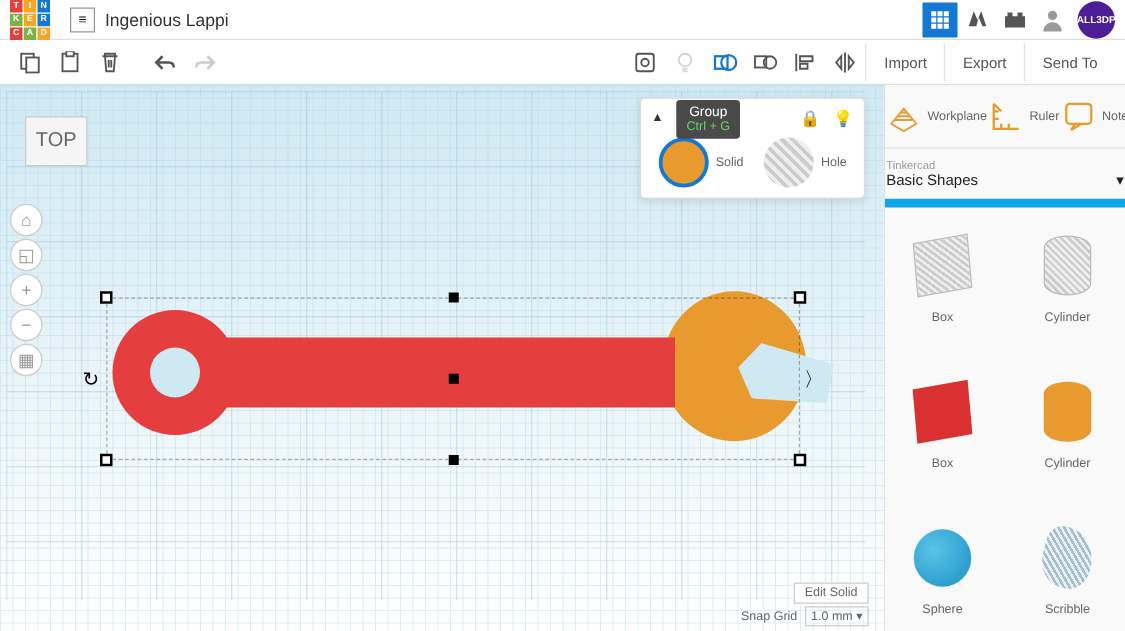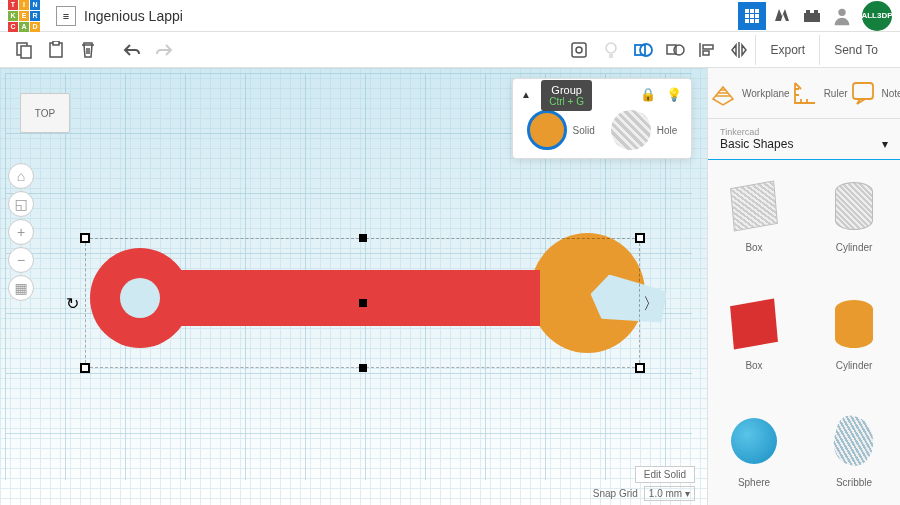--- a/index.html
+++ b/index.html
@@ -6,34 +6,34 @@
 body { width: 900px; height: 505px; overflow: hidden; background: #fff; position: relative; }
 
 .topbar { height: 32px; display: flex; align-items: center; padding: 0 8px; border-bottom: 1px solid #e0e0e0; }
 .logo { display: grid; grid-template-columns: repeat(3,10px); gap: 1px; margin-right: 8px; }
 .logo div { width: 10px; height: 10px; font-size: 7px; color: #fff; display: flex; align-items: center; justify-content: center; font-weight: bold; }
 .docs-icon { width: 20px; height: 20px; border: 1px solid #999; margin: 0 8px; display: flex; align-items: center; justify-content: center; font-size: 11px; }
 .project-name { font-size: 14px; font-weight: 500; color: #333; }
 .topbar-right { margin-left: auto; display: flex; align-items: center; }
 .top-icon { width: 28px; height: 28px; display: flex; align-items: center; justify-content: center; margin-left: 2px; }
 .top-icon.blue-bg { background: #1477d1; color: #fff; }
-.a3dp-badge { background: #15803d; color: #fff; border-radius: 50%; width: 30px; height: 30px; display: flex; align-items: center; justify-content: center; font-size: 8px; font-weight: bold; margin-left: 6px; }
+.a3dp-badge { background: #4c1d95; color: #fff; border-radius: 50%; width: 30px; height: 30px; display: flex; align-items: center; justify-content: center; font-size: 8px; font-weight: bold; margin-left: 6px; }
 .user-icon svg { width: 22px; height: 22px; fill: #999; }
 
 .toolbar { height: 36px; display: flex; align-items: center; padding: 0 8px; border-bottom: 1px solid #e0e0e0; background: #fff; }
 .tool-btn { width: 32px; height: 30px; display: flex; align-items: center; justify-content: center; cursor: pointer; color: #555; }
 .tool-btn.active { color: #1477d1; }
 .toolbar-spacer { flex: 1; }
 .action-btn { padding: 0 14px; height: 30px; display: flex; align-items: center; font-size: 12px; color: #555; border-left: 1px solid #e0e0e0; cursor: pointer; }
 
 .main { display: flex; height: 437px; }
 .canvas-area { flex: 1; position: relative; background: linear-gradient(#cfe9f2, #fff); }
 .grid-bg { position: absolute; inset: 0; background-image: linear-gradient(#b3d4e0 1px, transparent 1px), linear-gradient(90deg, #b3d4e0 1px, transparent 1px); background-size: 10px 10px; opacity: 0.4; }
 .workplane-grid { position: absolute; left: 5px; top: 5px; right: 15px; bottom: 25px; background-image: linear-gradient(#90c0d0 1px, transparent 1px), linear-gradient(90deg, #90c0d0 1px, transparent 1px); background-size: 60px 60px; opacity: 0.5; }
-.view-cube { position: absolute; top: 25px; left: 20px; width: 50px; height: 40px; background: #f5f5f5; border: 1px solid #ccc; display: flex; align-items: center; justify-content: center; font-size: 10px; color: #666; border-radius: 2px; }
+.view-cube { position: absolute; top: 25px; left: 20px; width: 50px; height: 40px; background: #f5f5f5; border: 1px solid #ccc; display: flex; align-items: center; justify-content: center; font-size: 16px; color: #666; border-radius: 2px; }
 .view-controls { position: absolute; top: 95px; left: 8px; display: flex; flex-direction: column; gap: 2px; }
 .view-ctrl { width: 26px; height: 26px; border: 1px solid #ccc; border-radius: 50%; background: #fff; display: flex; align-items: center; justify-content: center; font-size: 14px; color: #999; cursor: pointer; }
 
 .wrench { position: absolute; left: 90px; top: 175px; }
 .wrench-ring { position: absolute; left: 0; top: 5px; width: 100px; height: 100px; background: #e53e3e; border-radius: 50%; }
 .wrench-ring::after { content: ''; position: absolute; left: 30px; top: 30px; width: 40px; height: 40px; background: #cfe9f2; border-radius: 50%; }
 .wrench-handle { position: absolute; left: 85px; top: 27px; width: 365px; height: 56px; background: #e53e3e; }
 .wrench-head { position: absolute; left: 440px; top: -10px; width: 115px; height: 120px; background: #e89a2e; border-radius: 50%; }
 .wrench-mouth { position: absolute; left: 500px; top: 35px; width: 75px; height: 45px; background: #cfe9f2; transform: rotate(10deg); clip-path: polygon(20% 0, 100% 15%, 100% 85%, 20% 100%, 0 50%); }
 
@@ -57,21 +57,21 @@
 
 .snap-grid { position: absolute; bottom: 4px; right: 12px; display: flex; align-items: center; gap: 6px; }
 .snap-grid span { font-size: 10px; color: #666; }
 .snap-select { border: 1px solid #ccc; padding: 1px 4px; font-size: 10px; color: #666; }
 .edit-grid-btn { position: absolute; bottom: 22px; right: 12px; font-size: 10px; color: #666; border: 1px solid #ccc; padding: 2px 8px; background: #fff; }
 
 .right-panel { width: 193px; background: #f9f9f9; border-left: 1px solid #e0e0e0; display: flex; flex-direction: column; }
 .rp-tools { display: flex; justify-content: space-around; padding: 10px 0; border-bottom: 1px solid #e0e0e0; }
 .rp-tool { display: flex; flex-direction: row; align-items: center; gap: 4px; font-size: 10px; color: #666; cursor: pointer; }
 .rp-tool-icon { width: 30px; height: 30px; display: flex; align-items: center; justify-content: center; color: #e89a2e; }
-.rp-cat { padding: 8px 12px; border-bottom: 1px solid #0ea5e9; }
+.rp-cat { padding: 8px 1px; border-bottom: 7px solid #0ea5e9; }
 .rp-cat-sub { font-size: 9px; color: #999; }
 .rp-cat-name { font-size: 12px; color: #222; display: flex; justify-content: space-between; align-items: center; }
 .rp-shapes { flex: 1; overflow-y: auto; padding: 8px; display: grid; grid-template-columns: 1fr 1fr; gap: 24px; }
 .shape-item { display: flex; flex-direction: column; align-items: center; gap: 6px; font-size: 10px; color: #666; padding: 8px 0; cursor: pointer; }
 .shape-thumb { width: 60px; height: 60px; display: flex; align-items: center; justify-content: center; }
 
 
 .box-hatch { width: 44px; height: 44px; background: repeating-linear-gradient(45deg,#ccc,#ccc 2px,#eee 2px,#eee 4px); transform: skewY(-10deg) skewX(5deg); border: 1px solid #bbb; }
 .cyl-hatch { width: 38px; height: 48px; background: repeating-linear-gradient(45deg,#ccc,#ccc 2px,#eee 2px,#eee 4px); border-radius: 50%/20%; border: 1px solid #bbb; }
 .box-red { width: 44px; height: 44px; background: #d93030; transform: skewY(-10deg) skewX(5deg); }
@@ -182,20 +182,21 @@
   <div class="tool-btn">
       <svg width="18" height="18" viewBox="0 0 18 18" fill="none" stroke="#555" stroke-width="1.5">
         <path d="M2 2v14M5 4h10v4H5zM5 10h6v4H5z"></path>
       </svg>
     </div>
   <div class="tool-btn">
       <svg width="18" height="18" viewBox="0 0 18 18" fill="none" stroke="#555" stroke-width="1.5">
         <path d="M9 1v16M6 4L2 9l4 5zM12 4l4 5-4 5z"></path>
       </svg>
     </div>
+  <div class="action-btn">Import</div>
   <div class="action-btn">Export</div>
   <div class="action-btn">Send To</div>
 </div>
 
 <div class="main">
   <div class="canvas-area">
     <div class="grid-bg"></div>
     <div class="workplane-grid"></div>
     <div class="view-cube">TOP</div>
     <div class="view-controls">

